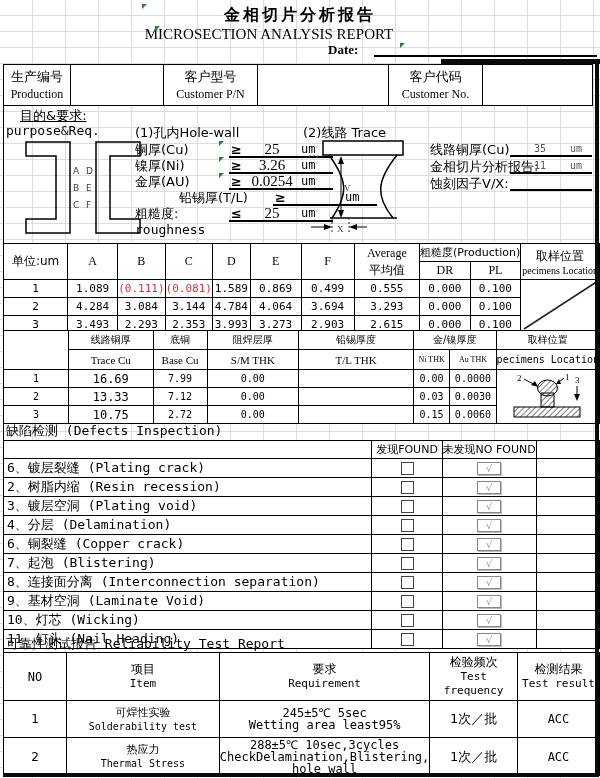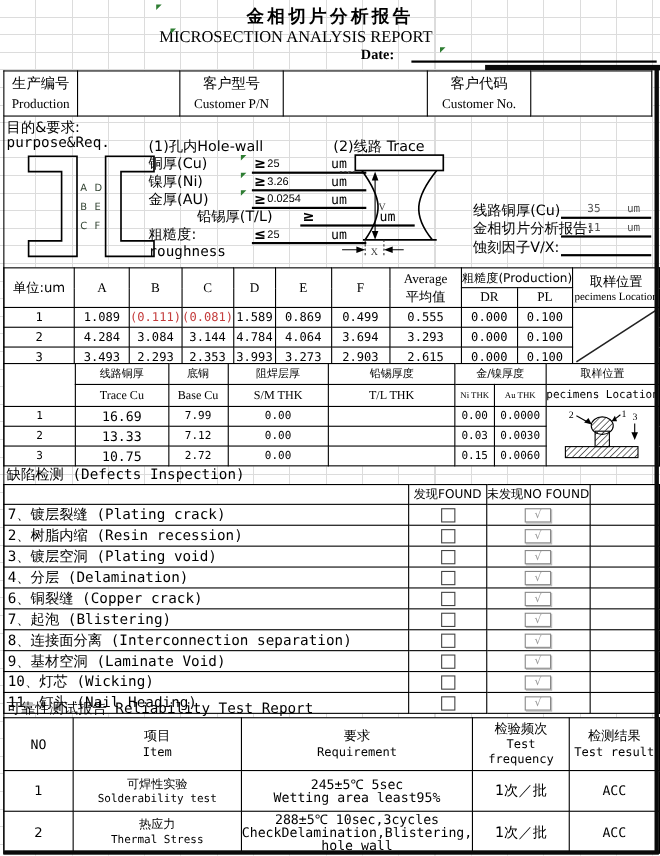--- a/index.html
+++ b/index.html
@@ -23,24 +23,24 @@
   
   #hdrtab{left:3px;top:64px;}
   #hdrtab td{height:40px;}
   #hdrtab .lab div.cn{font-size:13px;line-height:18px;}
   #hdrtab .lab div.en{font-size:12px;line-height:17px;font-family:"Liberation Serif","DejaVu Serif",serif;}
   
   .sec-lab{font-size:13px;}
   .spec-row{position:absolute;height:16px;}
   .spec-label{position:absolute;left:0;font-size:13px;line-height:15px;}
   .spec-op{position:absolute;left:96px;font-size:13px;font-weight:bold;line-height:15px;}
-  .spec-val{position:absolute;left:108px;width:58px;text-align:left;font-size:10px;line-height:15px;font-family:Liberation Sans, sans-serif;}
+  .spec-val{position:absolute;left:108px;width:58px;text-align:center;font-size:15px;line-height:15px;font-family:Liberation Serif, serif;}
   .spec-unit{position:absolute;left:166px;font-size:12px;line-height:15px;font-family:"DejaVu Sans Mono","Liberation Mono",monospace;}
   .spec-line{position:absolute;left:94px;top:14px;width:104px;height:2px;background:#000;}
-  .tspec-row{position:absolute;height:17px;margin-top:42px;}
+  .tspec-row{position:absolute;height:17px;}
   .tspec-label{position:absolute;left:0;font-size:13px;line-height:15px;}
   .tspec-val{position:absolute;left:85px;width:50px;text-align:center;font-size:10px;line-height:14px;color:#555;font-family:"DejaVu Sans Mono","Liberation Mono",monospace;}
   .tspec-unit{position:absolute;left:140px;font-size:10px;color:#555;line-height:14px;font-family:"DejaVu Sans Mono","Liberation Mono",monospace;}
   .tspec-line{position:absolute;left:80px;top:13px;width:82px;height:2px;background:#000;}
   
   #tab1{left:3px;top:243px;}
   #tab1 td{font-size:11px;font-family:"DejaVu Sans Mono","Liberation Mono",monospace;height:17px;}
   #tab1 td.hd{font-family:"Liberation Serif","DejaVu Serif",serif;font-size:12px;}
   #tab1 td.hcn{font-family:"DejaVu Sans","Liberation Sans",sans-serif;font-size:12px;}
   .small{font-size:9px;}
@@ -114,21 +114,21 @@
       <td></td>
       <td class="lab">
         <div class="cn">客户代码</div>
             <div class="en">Customer No.</div>
       </td>
       <td></td>
     </tr>
   </tbody>
     </table>
 
-  <div class="abs sec-lab" style="left:6px;top:107px;">目的&amp;要求:</div>
+  <div class="abs sec-lab" style="left:20px;top:107px;text-decoration:underline;">目的&amp;要求:</div>
   <div class="abs sec-lab mono" style="left:6px;top:123px;">purpose&amp;Req.</div>
 
   <svg class="abs" style="left:18px;top:138px;" width="130" height="99" viewBox="0 0 130 99">
     <path d="M8,4 L52,4 L52,95 L8,95 L8,81 L38,81 L38,18 L8,18 Z" fill="none" stroke="#000" stroke-width="1.5"></path>
     <path d="M122,4 L78,4 L78,95 L122,95 L122,81 L92,81 L92,18 L122,18 Z" fill="none" stroke="#000" stroke-width="1.5"></path>
     <text x="55" y="36" font-size="9" fill="#334433">A</text>
     <text x="68" y="36" font-size="9" fill="#334433">D</text>
     <text x="55" y="53" font-size="9" fill="#334433">B</text>
     <text x="68" y="53" font-size="9" fill="#334433">E</text>
     <text x="55" y="70" font-size="9" fill="#334433">C</text>
@@ -390,21 +390,21 @@
         <col style="width:70px">
       </colgroup>
     <tbody>
         <tr>
       <td></td>
       <td class="hd">发现FOUND</td>
       <td class="hd">未发现NO FOUND</td>
       <td></td>
     </tr>
     <tr>
-      <td class="ditem">7、镀层裂缝 (Plating crack)</td>
+      <td class="ditem">6、镀层裂缝 (Plating crack)</td>
       <td><span class="cb"></span></td>
       <td><span class="cb wide"><span class="tick">√</span></span></td>
       <td></td>
     </tr>
     <tr>
       <td class="ditem">2、树脂内缩 (Resin recession)</td>
       <td><span class="cb"></span></td>
       <td><span class="cb wide"><span class="tick">√</span></span></td>
       <td></td>
     </tr>

